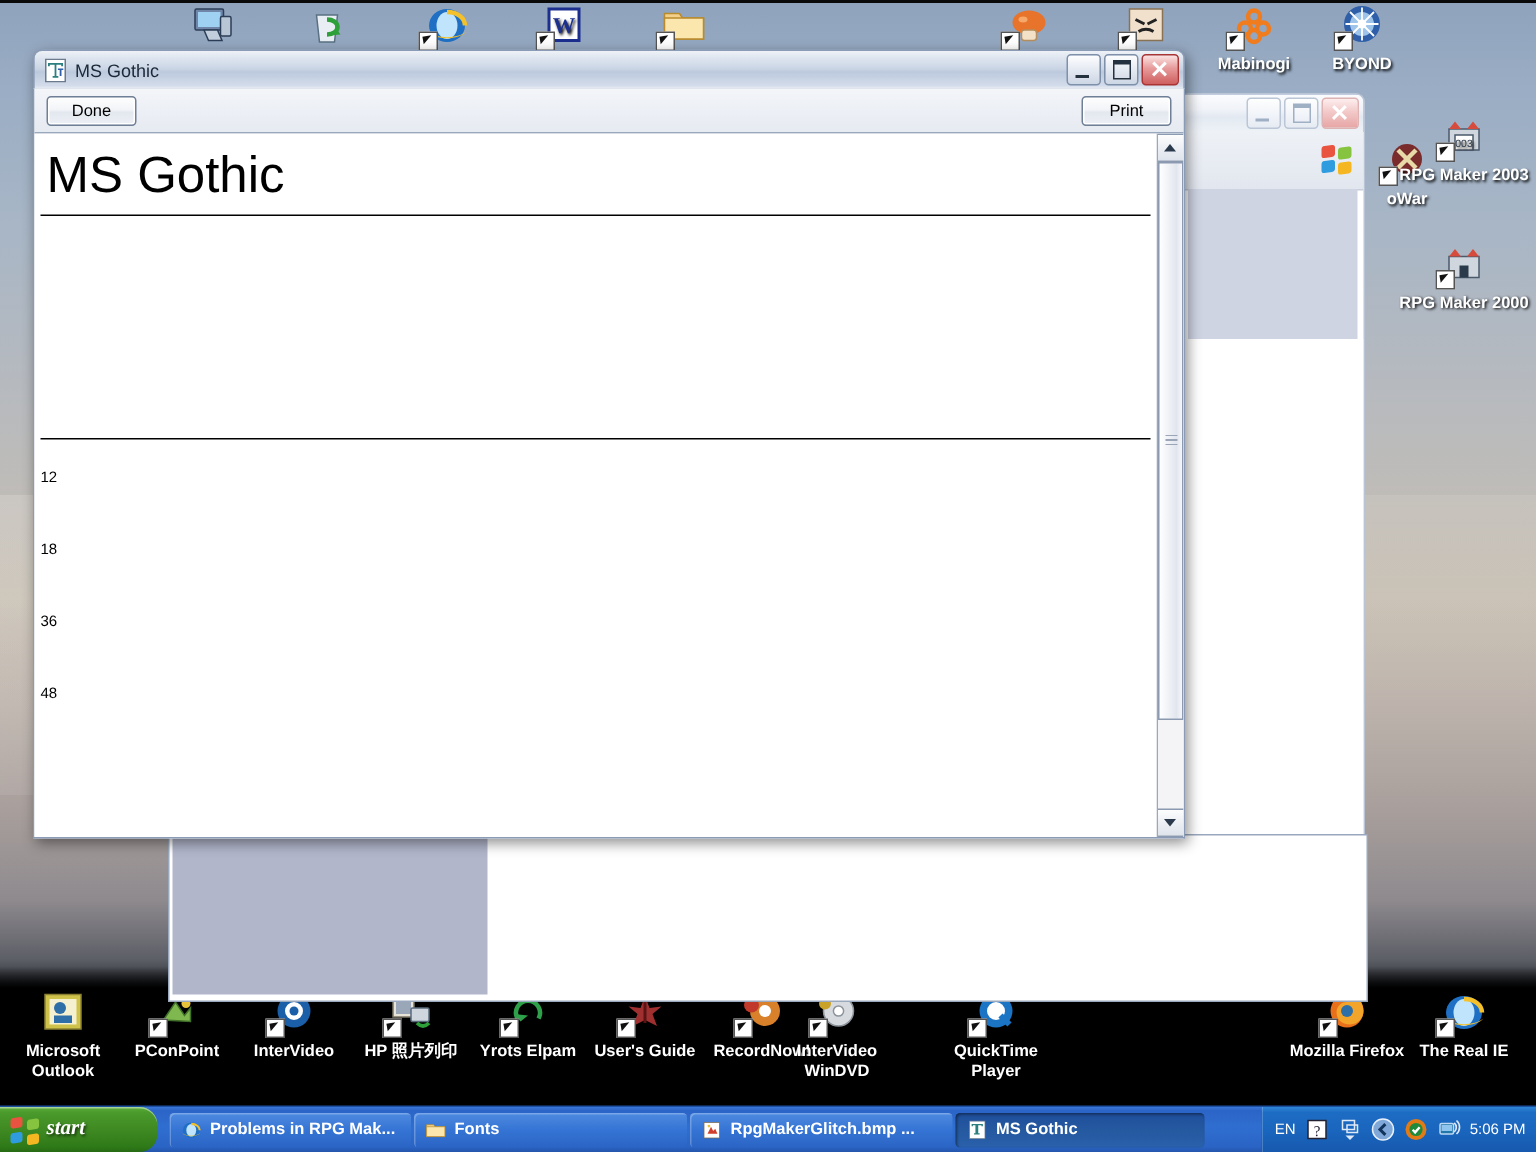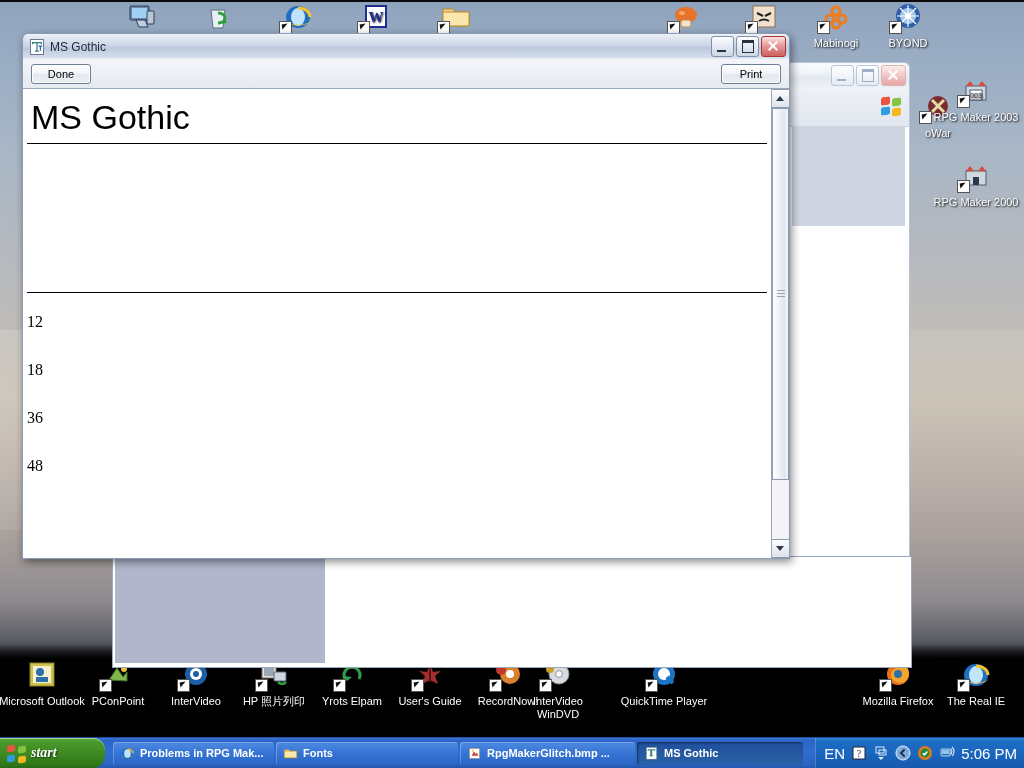--- a/index.html
+++ b/index.html
@@ -44,21 +44,21 @@
       radial-gradient(ellipse 180px 42px at 760px 100%, #000 60%, transparent 62%),
       radial-gradient(ellipse 130px 52px at 950px 100%, #000 60%, transparent 62%),
       linear-gradient(to bottom,transparent 0,transparent 62%,#000 74%);
     pointer-events:none;
   }
 
   
   .dicon{position:absolute;width:92px;text-align:center;color:#fff;
     font-size:11px;line-height:12.5px;text-shadow:1px 1px 2px #000;}
   .dicon .glyph{position:relative;width:34px;height:32px;margin:0 auto 3px;}
-  .dicon .lbl{display:block;}
+  .dicon .lbl{display:block;font-weight:bold;}
   .shortcut{position:absolute;left:-2px;bottom:0;width:11px;height:11px;
     background:#fff;border:1px solid #555;}
   .shortcut:after{content:"";position:absolute;left:2px;top:2px;
     width:0;height:0;border-left:6px solid #111;border-bottom:5px solid transparent;
     transform:rotate(-10deg);}
 
   
   .xpwin{position:absolute;border-radius:7px 7px 0 0;}
   .xpwin .tbar{
     height:25px;border-radius:6px 6px 0 0;display:flex;align-items:center;
@@ -114,21 +114,21 @@
     box-shadow:inset 0 0 0 1px #fff;cursor:default;}
   #fv-canvas{flex:1 1 auto;display:flex;background:#fff;
     border-top:1px solid #9aa8bd;overflow:hidden;}
   #fv-page{flex:1 1 auto;position:relative;background:#fff;overflow:hidden;}
   #fv-title{font-size:34px;line-height:40px;color:#000;padding:8px 0 6px 4px;
     margin:0 4px;}
   .rule{height:0;border-top:1.6px solid #000;margin:0 4px;}
   #fv-meta{height:148px;}
   #fv-samples{padding-top:20px;}
   .samp{display:flex;align-items:flex-start;height:48px;padding-left:4px;}
-  .samp .sz{font-size:16px;color:#000;font-family:Liberation Serif, serif;width:30px;flex:0 0 auto;}
+  .samp .sz{font-size:10px;color:#000;font-family:Liberation Sans, sans-serif;width:30px;flex:0 0 auto;}
   .samp .txt{font-size:11px;color:#000;}
 
   
   #fv-sb{width:17px;flex:0 0 auto;background:#f1f1f1;
     border-left:1px solid #9aa8bd;display:flex;flex-direction:column;}
   .sbbtn{height:17px;flex:0 0 auto;position:relative;
     border:1px solid #8b9ab0;border-left:none;border-right:none;
     background:linear-gradient(to bottom,#fdfdfd,#eceff4 50%,#dfe4ec);}
   .sbbtn i{position:absolute;left:4px;top:6px;width:0;height:0;
     border-left:4px solid transparent;border-right:4px solid transparent;}
@@ -181,21 +181,21 @@
     background:linear-gradient(to bottom,#4e8ae0,#3574d4 50%,#2b65c5);
     box-shadow:inset 1px 1px 0 rgba(255,255,255,.25);font-weight:bold;}
   .task.w1{width:147px;} .task.w2{width:161px;} .task.w3{width:168px;}
   .task.active{width:152px;
     background:linear-gradient(to bottom,#1f4e9c,#24589f 45%,#2a61ab);
     box-shadow:inset 1px 1px 2px rgba(0,0,0,.45);}
   .task .ti{width:15px;height:15px;flex:0 0 auto;position:relative;}
   #tray{display:flex;align-items:center;gap:6px;height:30px;padding:0 7px 0 9px;flex:0 0 auto;
     background:linear-gradient(to bottom,#2f86d6 0%,#1d6cc4 12%,#1a66be 50%,#1759ae 100%);
     box-shadow:inset 1px 0 0 rgba(255,255,255,.22);}
-  #tray .tx{font-size:15px;color:#fff;}
+  #tray .tx{font-size:10px;color:#fff;}
   .trayico{width:16px;height:16px;position:relative;}
 </style>
 </head>
 <body>
 
 <div id="desktop">
   <div id="treeline"></div>
 </div>
 
 <div id="desktop-icons">

